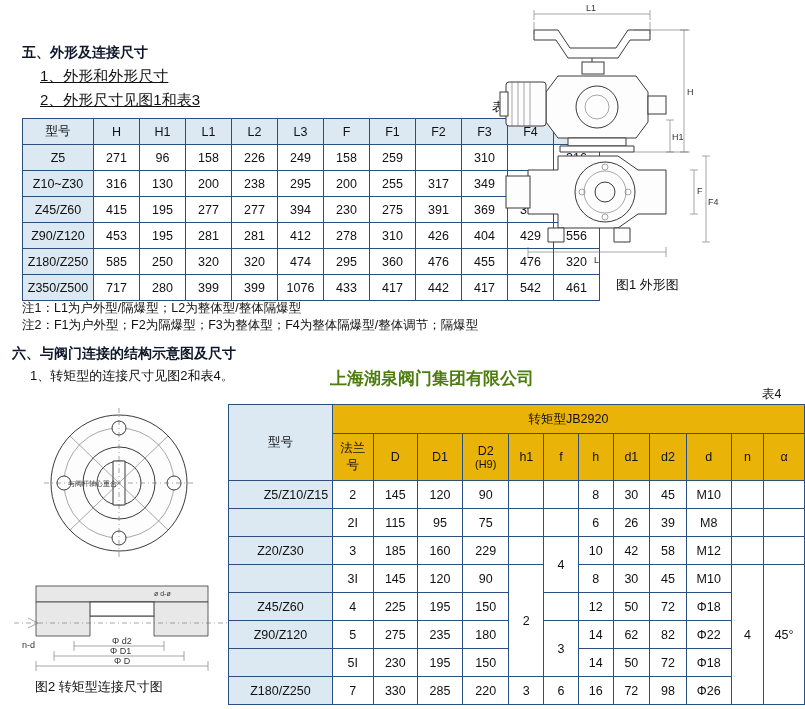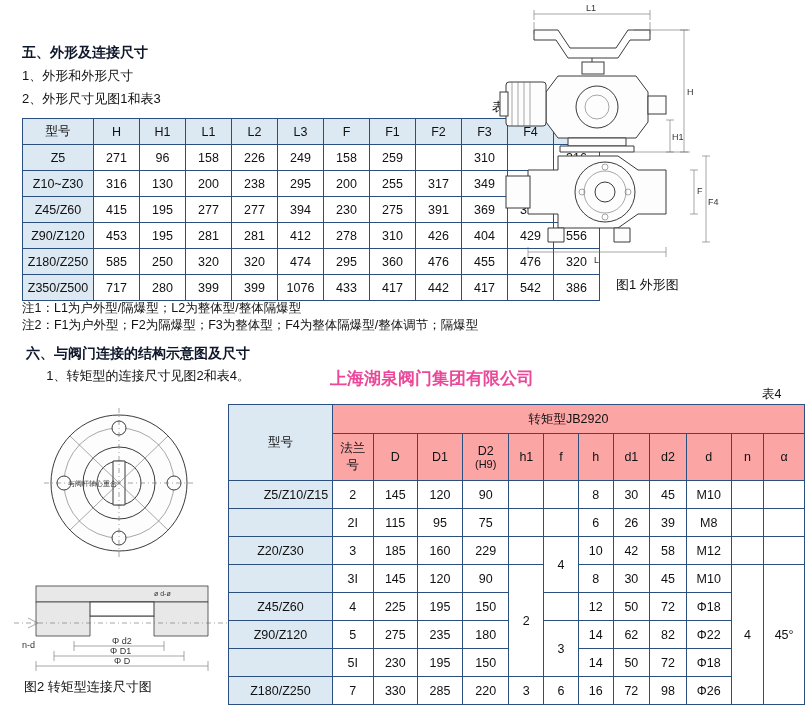--- a/index.html
+++ b/index.html
@@ -9,54 +9,54 @@
     font-family:"Liberation Sans","DejaVu Sans",sans-serif;
     font-size:12px;color:#111;
     position:relative;overflow:hidden;
   }
   .sec-title{
     color:#0f172a;font-weight:bold;font-size:14px;
   }
   
   #sec5{position:absolute;left:22px;top:44px;}
   #sec5 .line{margin-bottom:5px;}
-  #sec5 .lvl2{font-size:13px;}
+  #sec5 .lvl2{margin-left:18px;font-size:15px;text-decoration:underline;}
   #tbl3wrap{position:absolute;left:22px;top:118px;}
   table.grid{border-collapse:collapse;}
   table.grid td,table.grid th{
     border:1px solid #2b4f7e;
     text-align:center;
     font-size:12.5px;
     padding:0;
     height:25px;
     background:#ffffff;
     font-family:"Liberation Sans",sans-serif;
   }
   table.grid thead td{background:#dce9f3;font-weight:normal;}
   #tbl3 td.model{background:#dce9f3;width:70px;white-space:nowrap;font-size:12.5px;}
   #tbl3 td{width:45px;}
   .label-b3{position:absolute;left:492px;top:99px;font-size:12.5px;}
   .notes{position:absolute;left:22px;top:300px;font-size:12.5px;line-height:17px;}
   
-  #sec6{position:absolute;left:26px;top:345px;text-align:right;}
+  #sec6{position:absolute;left:12px;top:345px;}
   #sec6 .lvl2{margin-left:18px;font-size:13px;margin-top:4px;}
   .company{
     position:absolute;left:330px;top:367px;
-    font-size:17px;font-weight:bold;color:#ec4899;
+    font-size:17px;font-weight:bold;color:#4d7c0f;
     font-family:"Liberation Sans",sans-serif;
   }
   .label-b4{position:absolute;left:762px;top:386px;font-size:12.5px;}
   
   #tbl4wrap{position:absolute;left:228px;top:404px;}
   #tbl4{border-collapse:collapse;}
   #tbl4 td{
     border:1px solid #2b4f7e;
     text-align:center;font-size:12.5px;padding:0;background:#fff;
   }
-  #tbl4 .hdr{background:#fca5a5;}
+  #tbl4 .hdr{background:#eab308;}
   #tbl4 .modelcell{background:#dce9f3;width:72px;white-space:nowrap;}
   
   .fig-cap{position:absolute;font-size:13px;}
   svg{display:block;}
   .ln{stroke:#3a3a3a;stroke-width:1;fill:none;}
   .lnf{stroke:#3a3a3a;stroke-width:1;fill:#fdfdfd;}
   .thin{stroke:#6d6d6d;stroke-width:0.6;fill:none;}
   .dash{stroke:#6d6d6d;stroke-width:0.6;fill:none;stroke-dasharray:5 3 1 3;}
   .hatch{fill:#e8e8e8;stroke:#3a3a3a;stroke-width:0.8;}
   .dim{font-size:9px;fill:#333;font-family:"Liberation Sans",sans-serif;}
@@ -165,21 +165,21 @@
           <td>717</td>
           <td>280</td>
           <td>399</td>
           <td>399</td>
           <td>1076</td>
           <td>433</td>
           <td>417</td>
           <td>442</td>
           <td>417</td>
           <td>542</td>
-          <td>386</td>
+          <td>461</td>
         </tr>
       </tbody>
   </table>
 </div>
 
 <div class="notes">
   <div>注1：L1为户外型/隔爆型；L2为整体型/整体隔爆型</div>
   <div>注2：F1为户外型；F2为隔爆型；F3为整体型；F4为整体隔爆型/整体调节；隔爆型</div>
 </div>
 
@@ -442,13 +442,13 @@
   <line class="thin" x1="40" y1="243" x2="40" y2="253"></line>
   <line class="thin" x1="170" y1="243" x2="170" y2="253"></line>
   <text class="dim" x="96" y="246">Φ D1</text>
   <line class="thin" x1="22" y1="258" x2="194" y2="258"></line>
   <line class="thin" x1="22" y1="253" x2="22" y2="263"></line>
   <line class="thin" x1="194" y1="253" x2="194" y2="263"></line>
   <text class="dim" x="100" y="256">Φ D</text>
   <text class="dim" x="140" y="188" style="font-size:7px">ø d-ø</text>
 </svg>
 </div>
-<div class="fig-cap" style="left:24px;top:678px;">图2 转矩型连接尺寸图</div>
+<div class="fig-cap" style="left:35px;top:678px;">图2 转矩型连接尺寸图</div>
 
 </body></html>

